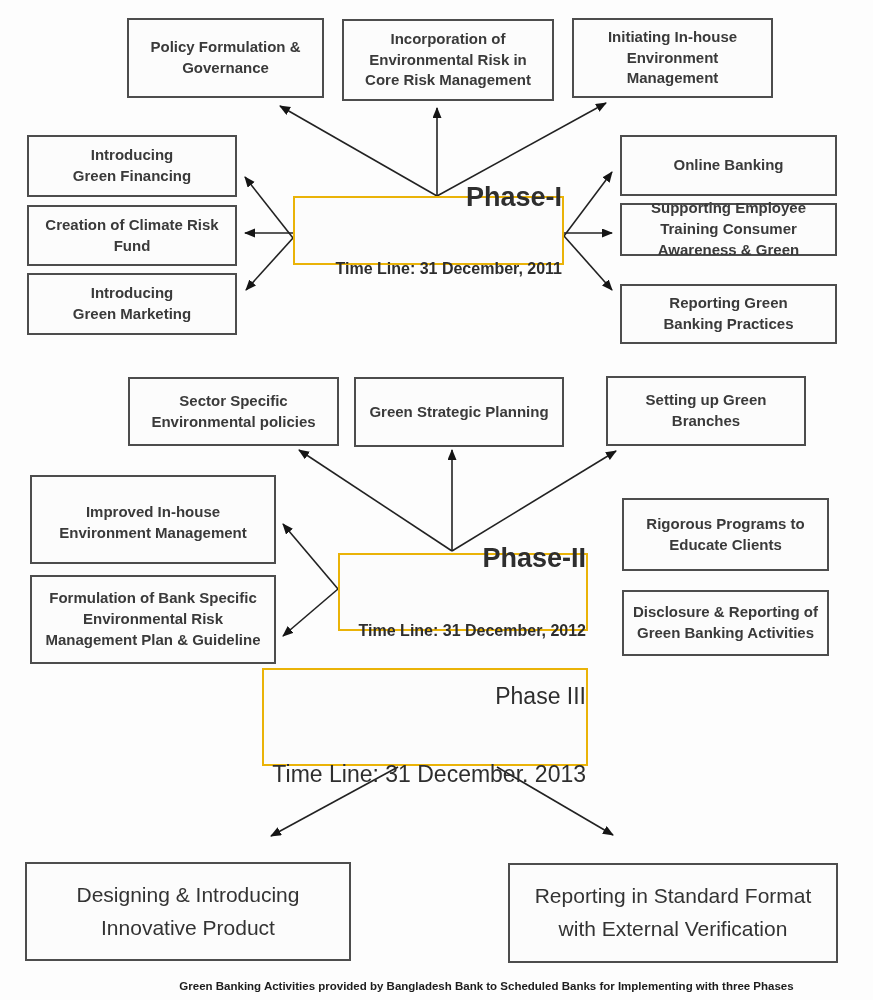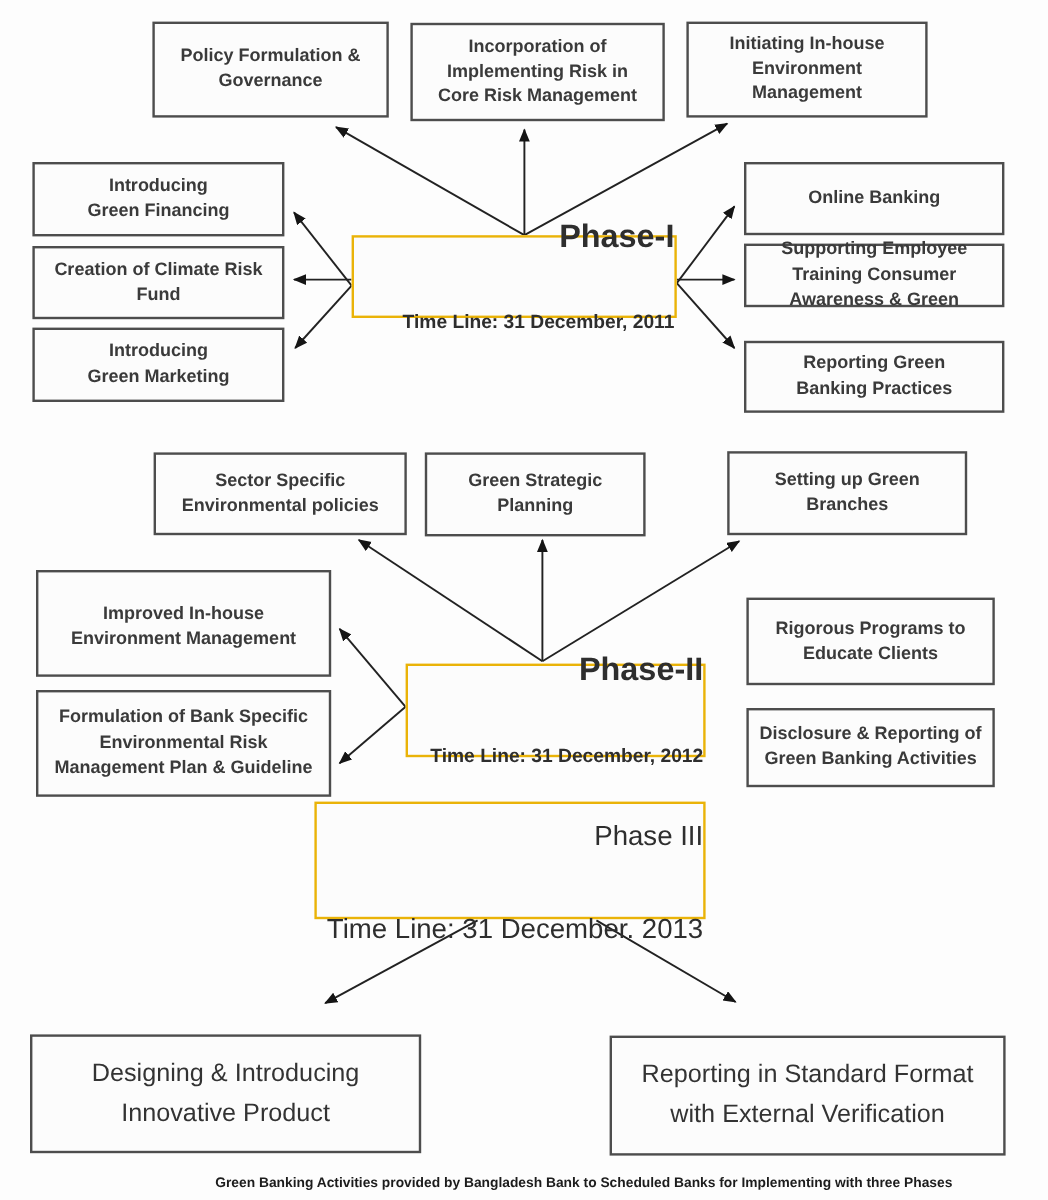--- a/index.html
+++ b/index.html
@@ -89,21 +89,21 @@
     <line x1="338" y1="589" x2="283" y2="524" marker-end="url(#ah)"></line>
     <line x1="338" y1="589" x2="283" y2="636" marker-end="url(#ah)"></line>
 
     <line x1="398" y1="767" x2="271" y2="836" marker-end="url(#ah)"></line>
     <line x1="497" y1="767" x2="613" y2="835" marker-end="url(#ah)"></line>
   </svg>
 
   <div class="box" style="left:127px;top:18px;width:197px;height:80px">Policy Formulation &amp;
 Governance</div>
   <div class="box" style="left:342px;top:19px;width:212px;height:82px">Incorporation of
-Implementing Risk in
+Environmental Risk in
 Core Risk Management</div>
   <div class="box" style="left:572px;top:18px;width:201px;height:80px">Initiating In-house
 Environment
 Management</div>
 
   <div class="box" style="left:27px;top:135px;width:210px;height:62px">Introducing
 Green Financing</div>
   <div class="box" style="left:27px;top:205px;width:210px;height:61px">Creation of Climate Risk
 Fund</div>
   <div class="box" style="left:27px;top:273px;width:210px;height:62px">Introducing
@@ -116,21 +116,21 @@
 
   <div class="box" style="left:620px;top:135px;width:217px;height:61px">Online Banking</div>
   <div class="box" style="left:620px;top:203px;width:217px;height:53px">Supporting Employee
 Training Consumer
 Awareness &amp; Green</div>
   <div class="box" style="left:620px;top:284px;width:217px;height:60px">Reporting Green
 Banking Practices</div>
 
   <div class="box" style="left:128px;top:377px;width:211px;height:69px">Sector Specific
 Environmental policies</div>
-  <div class="box" style="left:354px;top:377px;width:184px;height:70px">Green Strategic Planning</div>
+  <div class="box" style="left:354px;top:377px;width:210px;height:70px">Green Strategic Planning</div>
   <div class="box" style="left:606px;top:376px;width:200px;height:70px">Setting up Green
 Branches</div>
 
   <div class="box top-align" style="left:30px;top:475px;width:246px;height:89px">Improved In-house
 Environment Management</div>
   <div class="box" style="left:30px;top:575px;width:246px;height:89px">Formulation of Bank Specific
 Environmental Risk
 Management Plan &amp; Guideline</div>
 
   <div class="phase" style="left:338px;top:553px;width:250px;height:78px">

